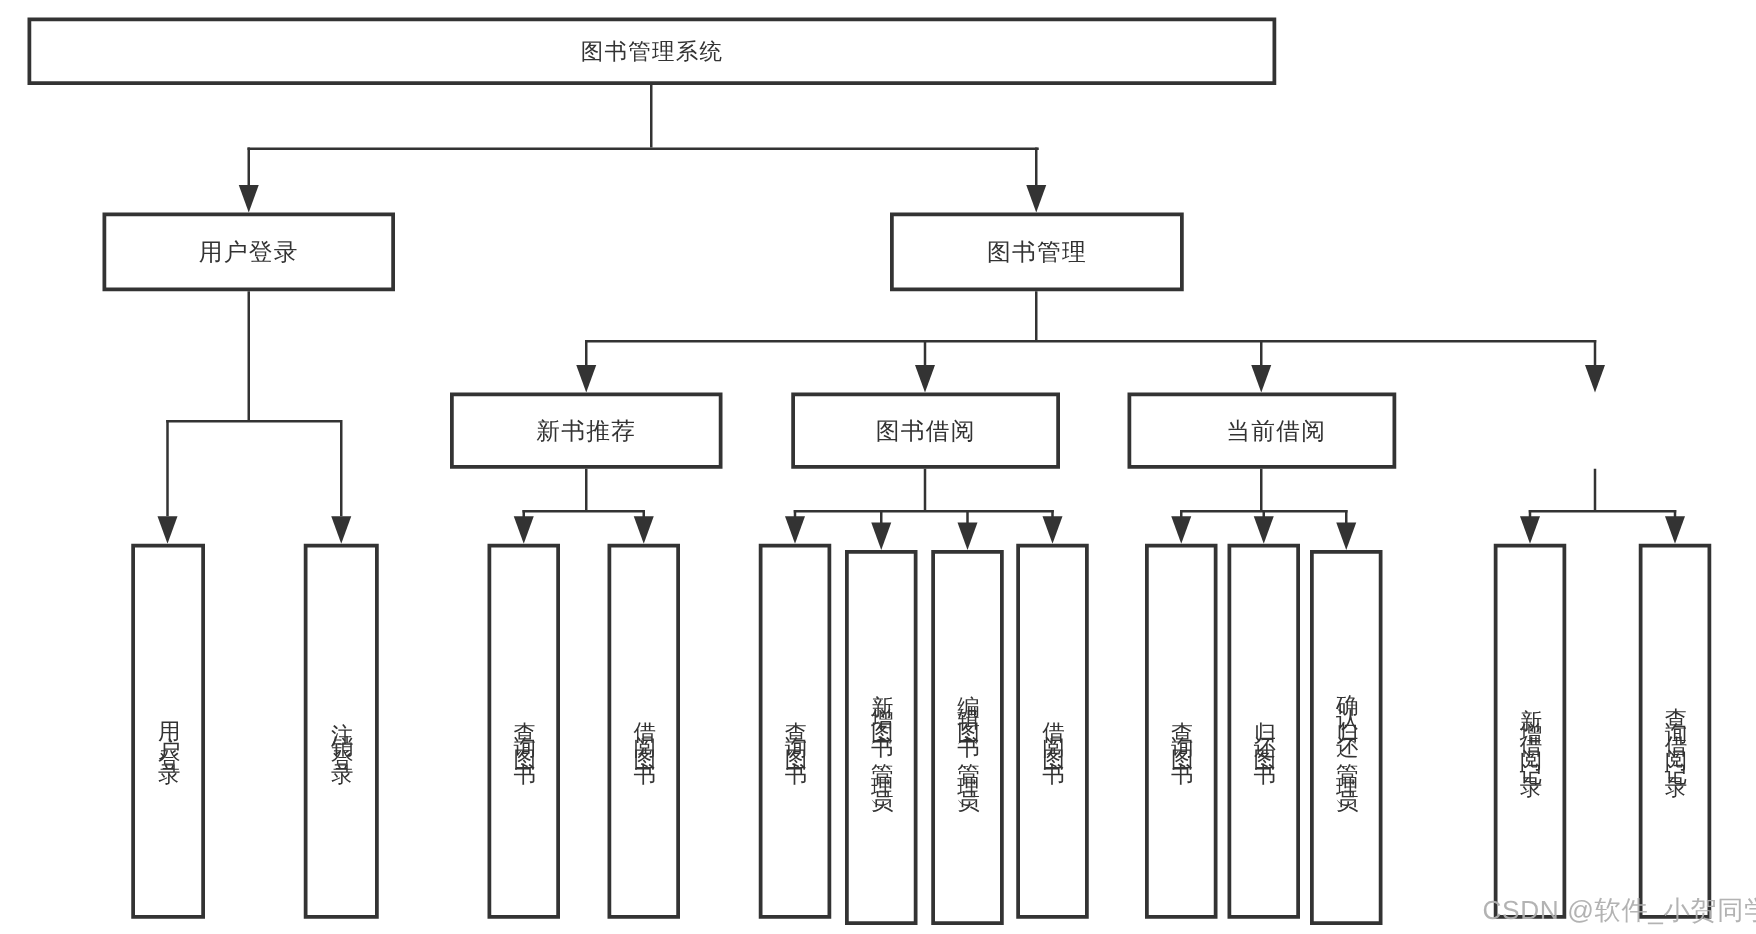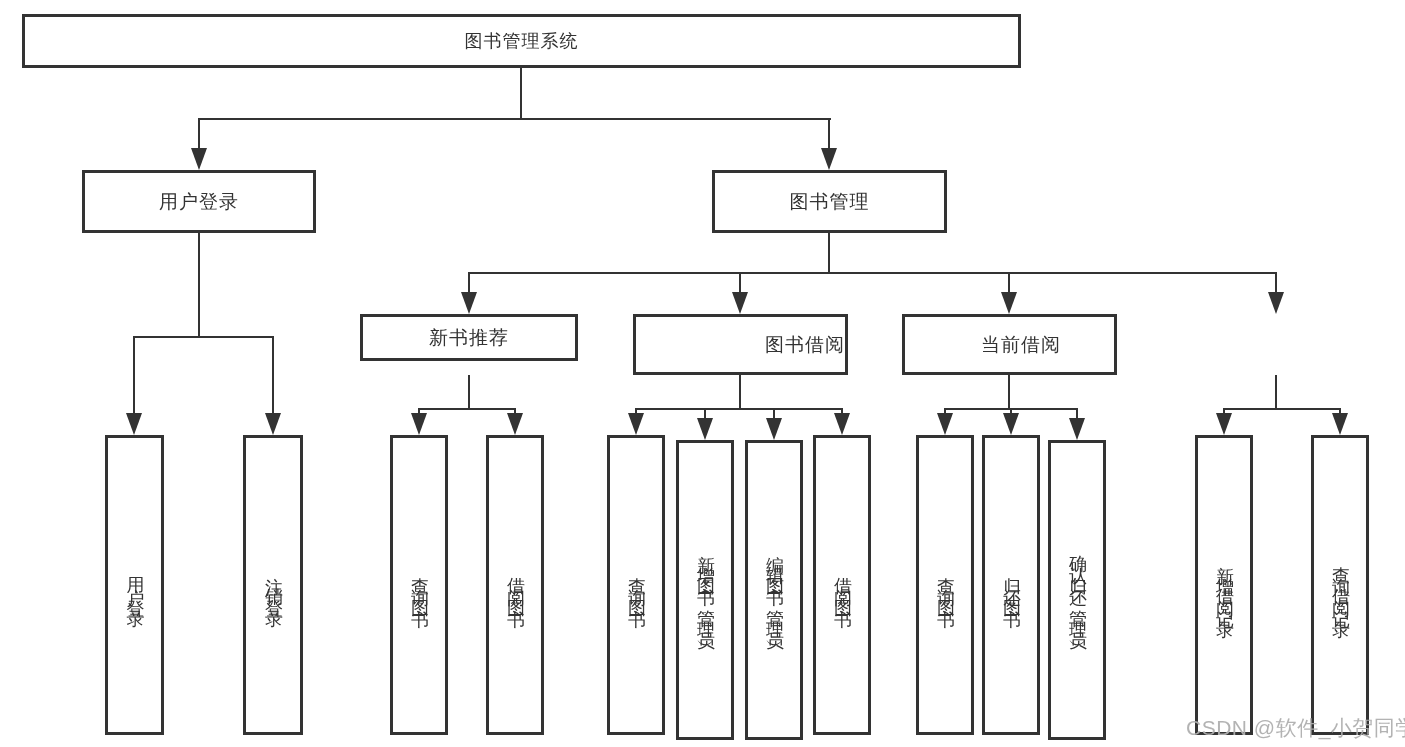--- a/index.html
+++ b/index.html
@@ -69,24 +69,24 @@
   <div class="hline" style="left:468px; top:272px; width:809px;"></div>
   <div class="vline" style="left:468px; top:272px; height:20px;"></div>
   <div class="arrow" style="left:461px; top:292px;"></div>
   <div class="vline" style="left:739px; top:272px; height:20px;"></div>
   <div class="arrow" style="left:732px; top:292px;"></div>
   <div class="vline" style="left:1008px; top:272px; height:20px;"></div>
   <div class="arrow" style="left:1001px; top:292px;"></div>
   <div class="vline" style="left:1275px; top:272px; height:20px;"></div>
   <div class="arrow" style="left:1268px; top:292px;"></div>
 
-  <div class="node hnode" style="left:360px; top:314px; width:218px; height:47px;">
+  <div class="node hnode" style="left:360px; top:314px; width:218px; height:61px;">
     <span>新书推荐</span>
   </div>
-  <div class="node hnode" style="left:633px; top:314px; width:215px; height:61px;justify-content:flex-end;">
+  <div class="node hnode" style="left:633px; top:314px; width:215px; height:61px;">
     <span>图书借阅</span>
   </div>
   <div class="node hnode" style="left:902px; top:314px; width:215px; height:61px;padding-left:23px;">
     <span>当前借阅</span>
   </div>
 
   <div class="vline" style="left:468px; top:375px; height:33px;"></div>
   <div class="hline" style="left:418px; top:408px; width:98px;"></div>
   <div class="vline" style="left:418px; top:408px; height:6px;"></div>
   <div class="arrow" style="left:411px; top:413px;"></div>

